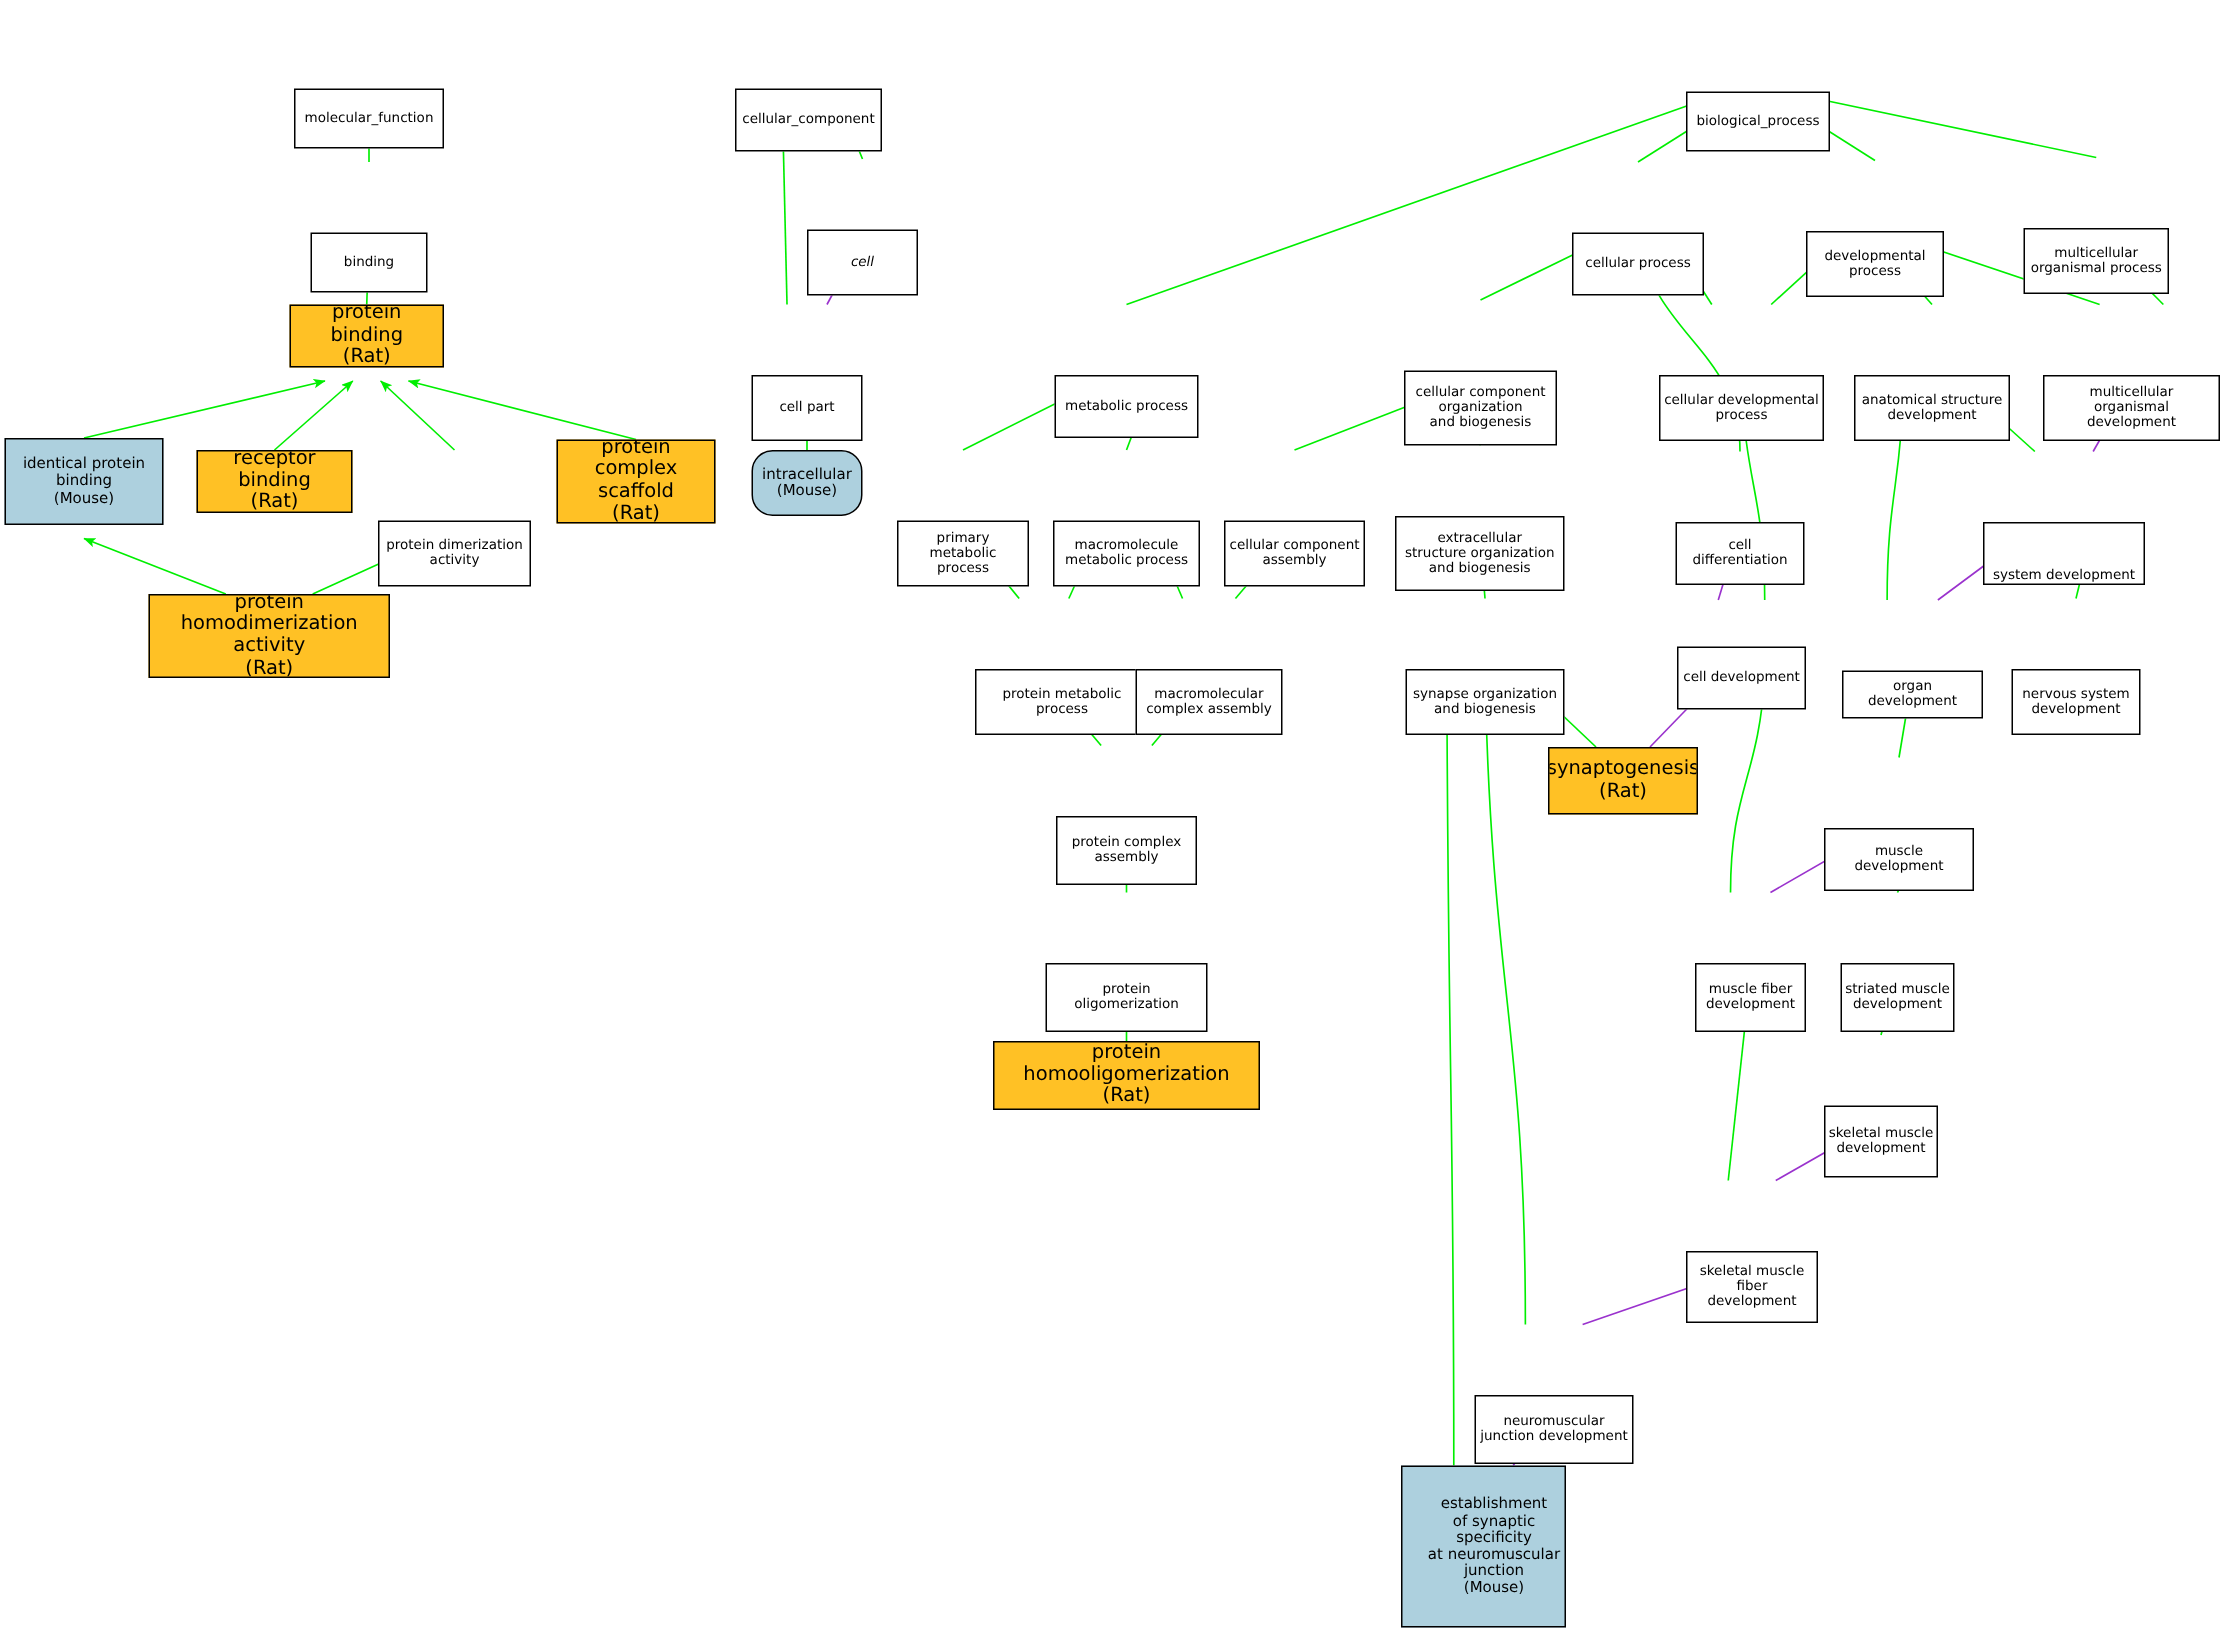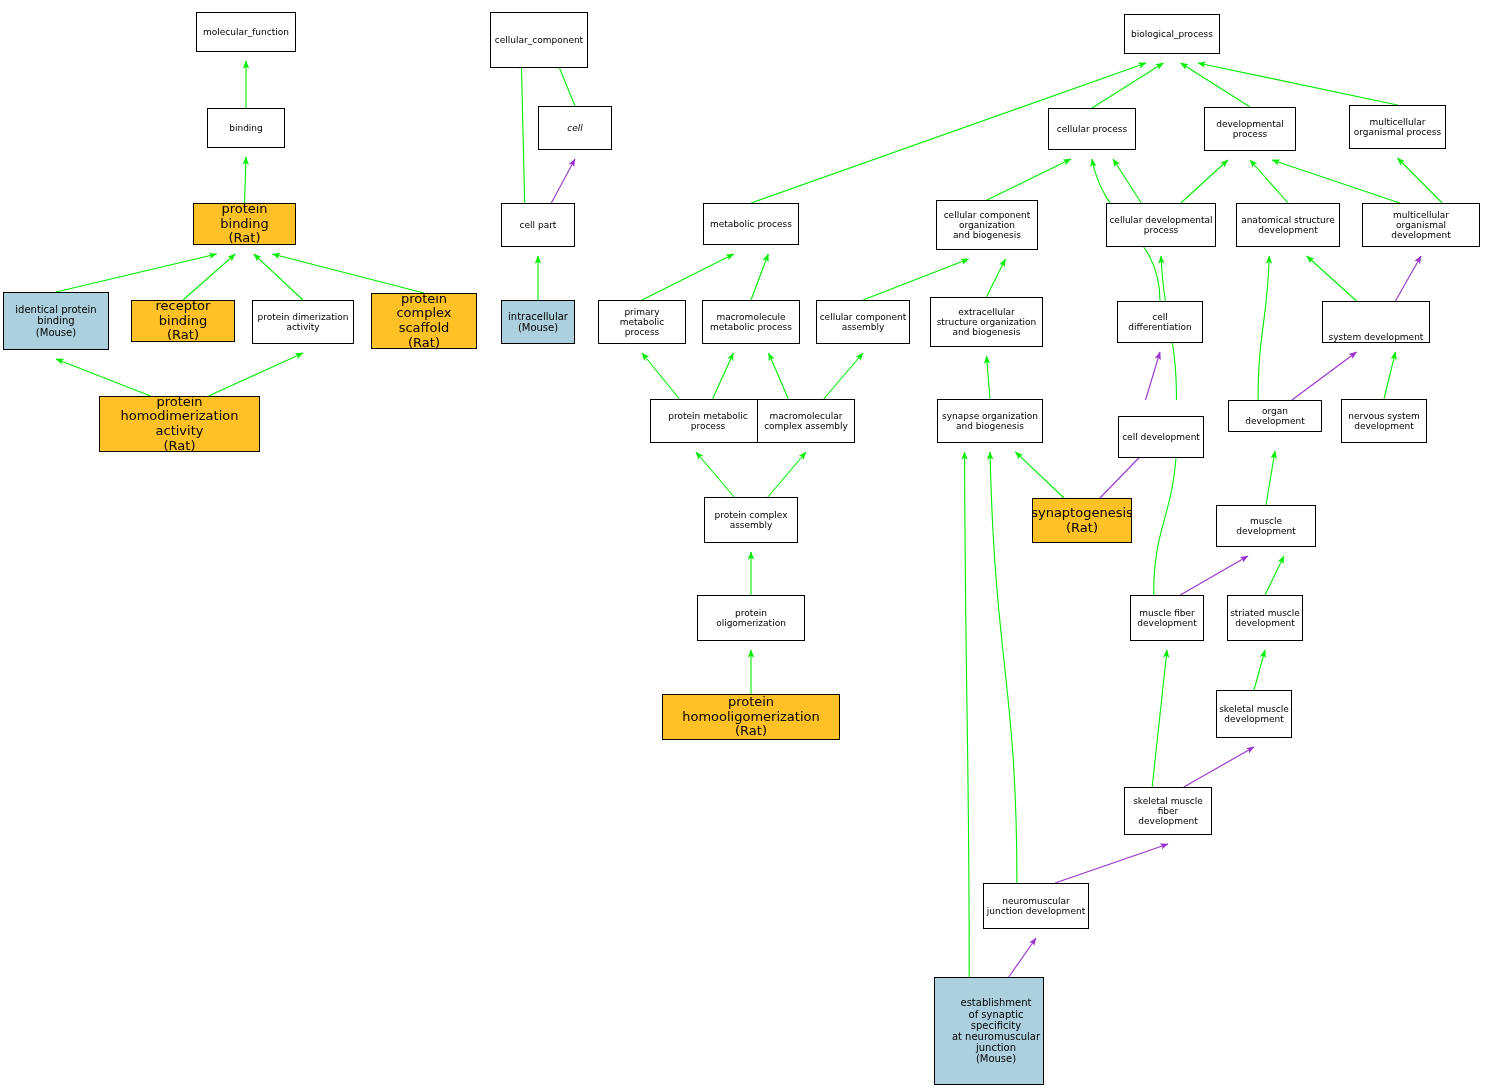--- a/index.html
+++ b/index.html
@@ -19,21 +19,21 @@
     background:#ffffff;
     display:flex;
     align-items:center;
     justify-content:center;
     text-align:center;
     color:#000000;
     line-height:1.12;
     overflow:hidden;
   }
   .node .lbl{display:block;white-space:pre-line;padding:0 2px;}
-  .fill-white{background:#ffffff;}
+  .fill-white{background:#ffffff;margin-top:47px;}
   .fill-gold{background:#FFC125;}
   .fill-blue{background:#ADD0DE;}
   .sz-s{font-size:9px;}
   .sz-m{font-size:10px;}
   .sz-l{font-size:13px;}
 </style>
 </head>
 <body>
 
 <div id="canvas">
@@ -132,30 +132,30 @@
       <div class="node fill-gold sz-l" style="left: 371px; top: 293px; width: 106px; height: 56px;">
         <span class="lbl">protein complex
 scaffold
 (Rat)</span>
       </div>
       <div class="node fill-gold sz-l" style="left: 99px; top: 396px; width: 161px; height: 56px;">
         <span class="lbl">protein homodimerization
 activity
 (Rat)</span>
       </div>
-      <div class="node fill-white sz-s" style="left: 490px; top: 12px; width: 98px; height: 56px; text-align: center;">
+      <div class="node fill-white sz-s" style="left: 490px; top: 12px; width: 98px; height: 42px; text-align: center;">
         <span class="lbl">cellular_component</span>
       </div>
       <div class="node fill-white sz-s" style="left: 538px; top: 106px; width: 74px; height: 44px; font-style: italic;">
         <span class="lbl">cell</span>
       </div>
       <div class="node fill-white sz-s" style="left: 501px; top: 203px; width: 74px; height: 44px;">
         <span class="lbl">cell part</span>
       </div>
-      <div class="node fill-blue sz-m" style="left: 501px; top: 300px; width: 74px; height: 44px;">
+      <div class="node fill-blue sz-m" style="left: 501px; top: 300px; width: 74px; height: 44px; border-radius: 14px;">
         <span class="lbl">intracellular
 (Mouse)</span>
       </div>
       <div class="node fill-white sz-s" style="left: 1124px; top: 14px; width: 96px; height: 40px;">
         <span class="lbl">biological_process</span>
       </div>
       <div class="node fill-white sz-s" style="left: 1048px; top: 108px; width: 88px; height: 42px;">
         <span class="lbl">cellular process</span>
       </div>
       <div class="node fill-white sz-s" style="left: 1204px; top: 107px; width: 92px; height: 44px;">
@@ -214,21 +214,21 @@
 process</span>
       </div>
       <div class="node fill-white sz-s" style="left: 757px; top: 399px; width: 98px; height: 44px;">
         <span class="lbl">macromolecular
 complex assembly</span>
       </div>
       <div class="node fill-white sz-s" style="left: 937px; top: 399px; width: 106px; height: 44px;">
         <span class="lbl">synapse organization
 and biogenesis</span>
       </div>
-      <div class="node fill-white sz-s" style="left: 1118px; top: 416px; width: 86px; height: 42px;">
+      <div class="node fill-white sz-s" style="left: 1118px; top: 384px; width: 86px; height: 42px;">
         <span class="lbl">cell development</span>
       </div>
       <div class="node fill-white sz-s" style="left: 1228px; top: 400px; width: 94px; height: 32px;">
         <span class="lbl">organ development</span>
       </div>
       <div class="node fill-white sz-s" style="left: 1341px; top: 399px; width: 86px; height: 44px;">
         <span class="lbl">nervous system
 development</span>
       </div>
       <div class="node fill-white sz-s" style="left: 704px; top: 497px; width: 94px; height: 46px;">

